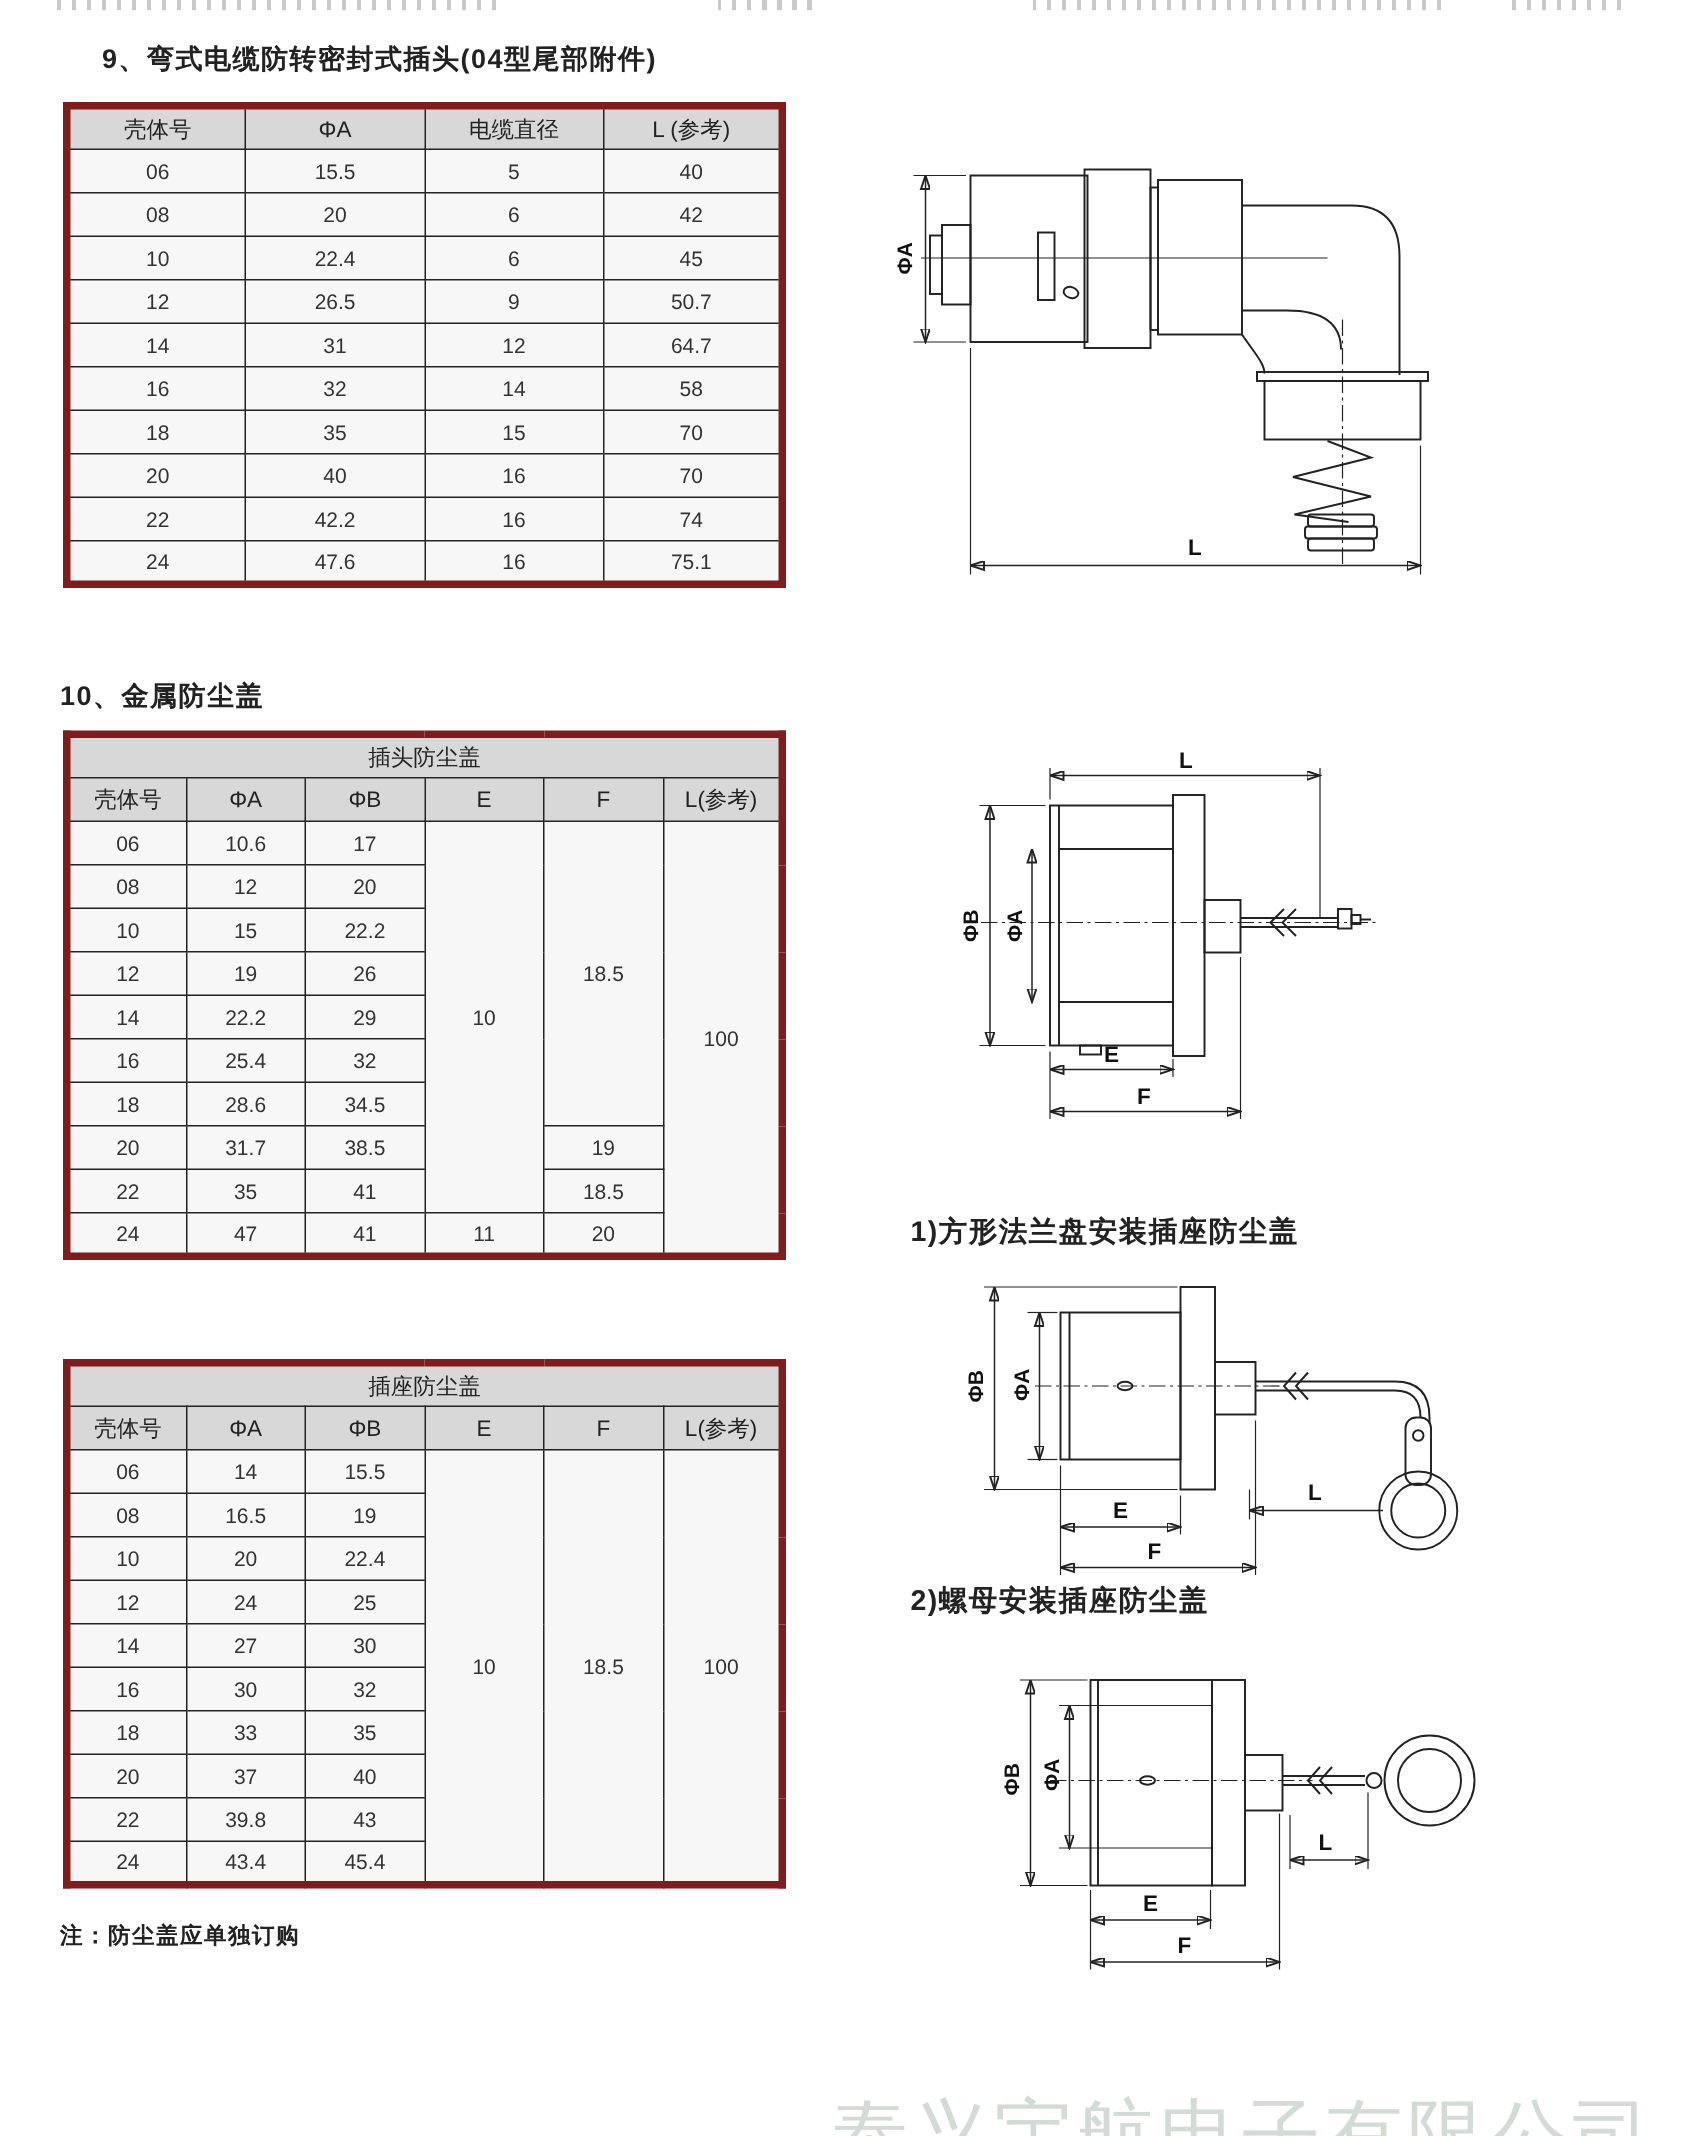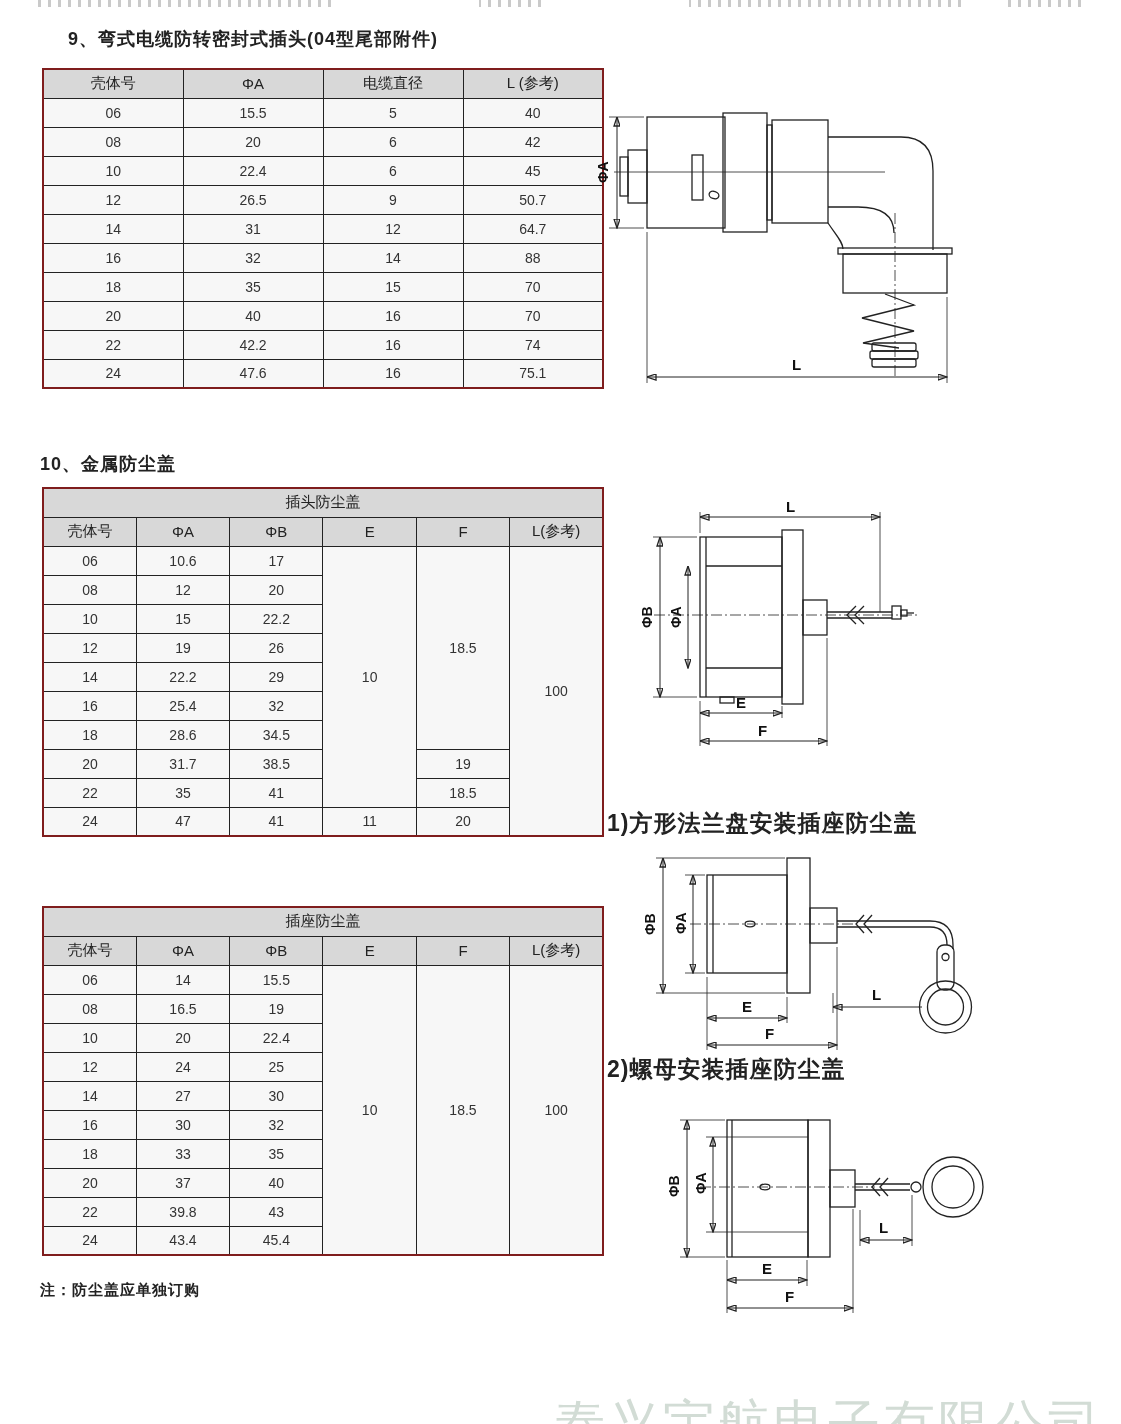--- a/index.html
+++ b/index.html
@@ -18,25 +18,25 @@
   .wm-center { position:absolute; left:368px; top:568px; z-index:0;
     font-family:"DejaVu Serif","Liberation Serif",serif; font-weight:bold;
     font-size:182px; line-height:1; letter-spacing:16px; color:#c9cbe8; opacity:.85;
     white-space:nowrap; user-select:none; }
   .wm-bottom { position:absolute; left:553px; top:1396px; z-index:0;
     font-family:"DejaVu Serif","Liberation Serif",serif;
     font-size:52px; line-height:1.1; letter-spacing:3px; color:#d2dcd5;
     white-space:nowrap; user-select:none; }
 
   .sec-title { position:absolute; z-index:2; font-size:18px; font-weight:bold; letter-spacing:1px; color:#222; }
-  .dia-label { position:absolute; z-index:2; font-size:23px; font-weight:bold; letter-spacing:1px; color:#222; }
+  .dia-label { position:absolute; z-index:2; font-size:19px; font-weight:bold; letter-spacing:1px; color:#222; }
   .note      { position:absolute; z-index:2; font-size:15px; font-weight:bold; color:#222; letter-spacing:1px; }
 
   table.dtable { position:absolute; z-index:1; border-collapse:collapse; table-layout:fixed;
-    width:562px; border:2px solid #7f1d1d; }
+    width:482px; border:5px solid #7f1d1d; }
   table.dtable th, table.dtable td { border:1px solid #222; text-align:center;
     height:29px; font-size:14px; color:#333; padding:0; }
   table.dtable th { background:rgba(213,213,213,.93); font-weight:normal; font-size:15px; color:#222; }
   table.dtable td { background:rgba(240,240,240,.55); }
   #t1 { left:42px; top:68px; }
   #t2 { left:42px; top:487px; }
   #t3 { left:42px; top:906px; }
 
   svg.dia { position:absolute; z-index:1; overflow:visible; }
   svg.dia line, svg.dia path, svg.dia rect, svg.dia circle, svg.dia ellipse, svg.dia polyline
@@ -98,21 +98,21 @@
         <tr>
           <td>14</td>
           <td>31</td>
           <td>12</td>
           <td>64.7</td>
         </tr>
         <tr>
           <td>16</td>
           <td>32</td>
           <td>14</td>
-          <td>88</td>
+          <td>58</td>
         </tr>
         <tr>
           <td>18</td>
           <td>35</td>
           <td>15</td>
           <td>70</td>
         </tr>
         <tr>
           <td>20</td>
           <td>40</td>

